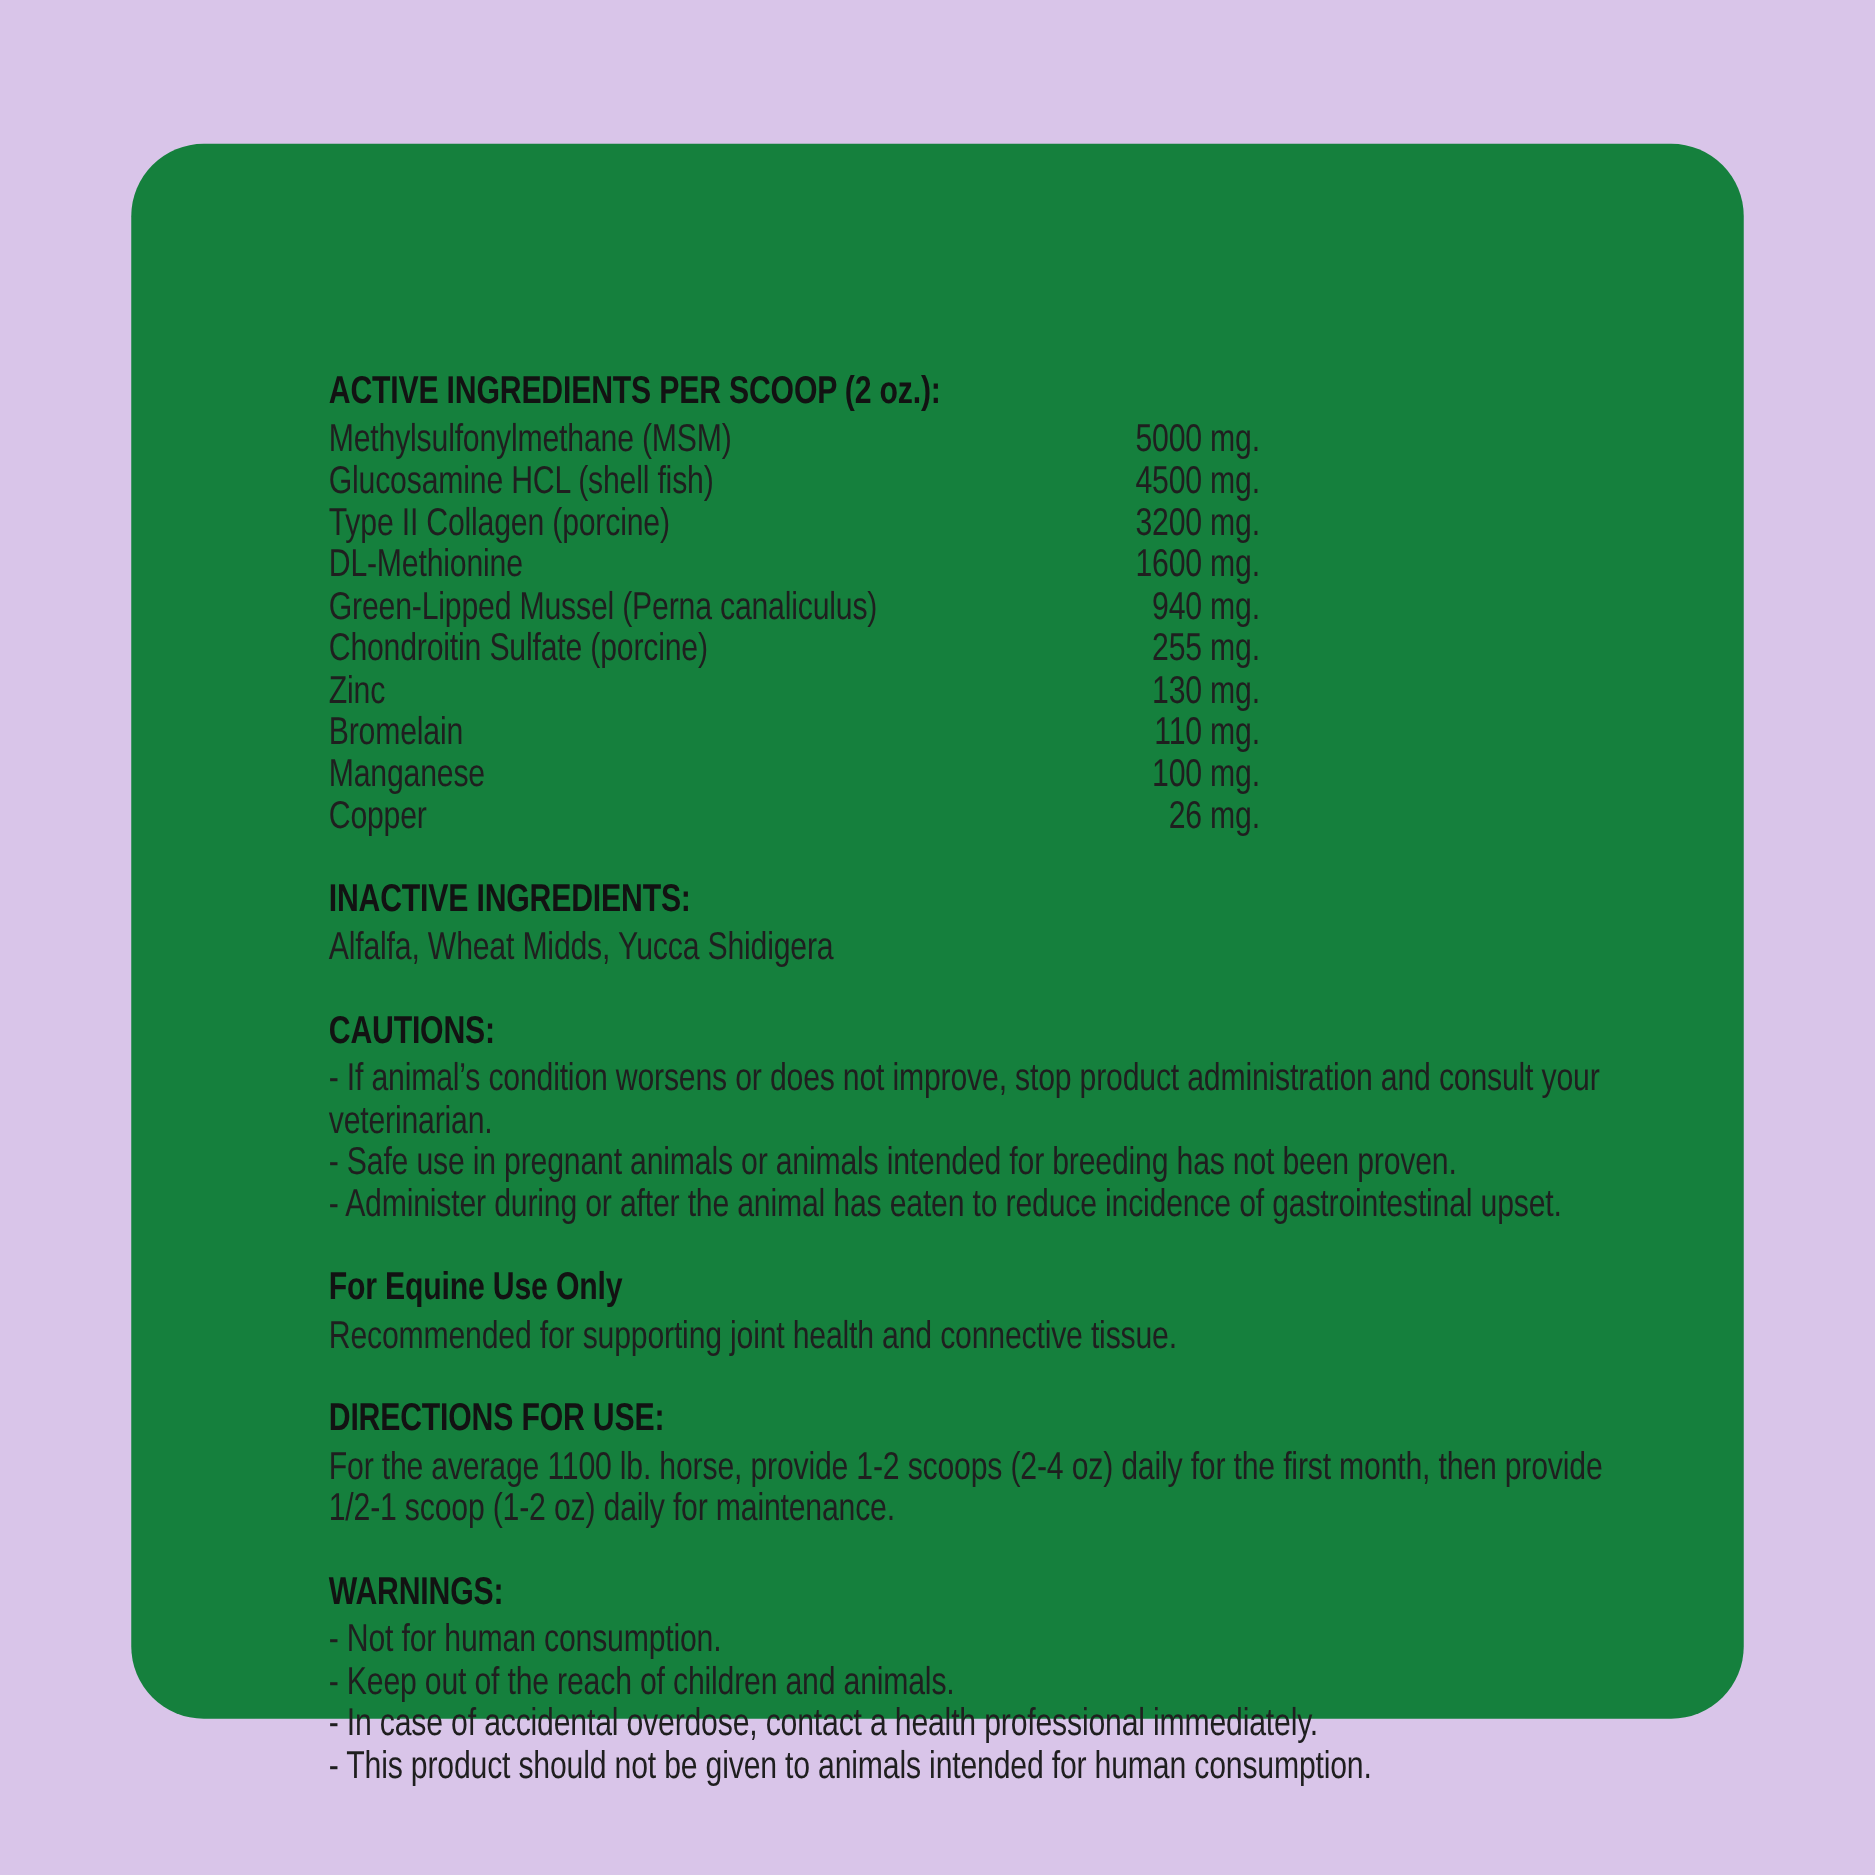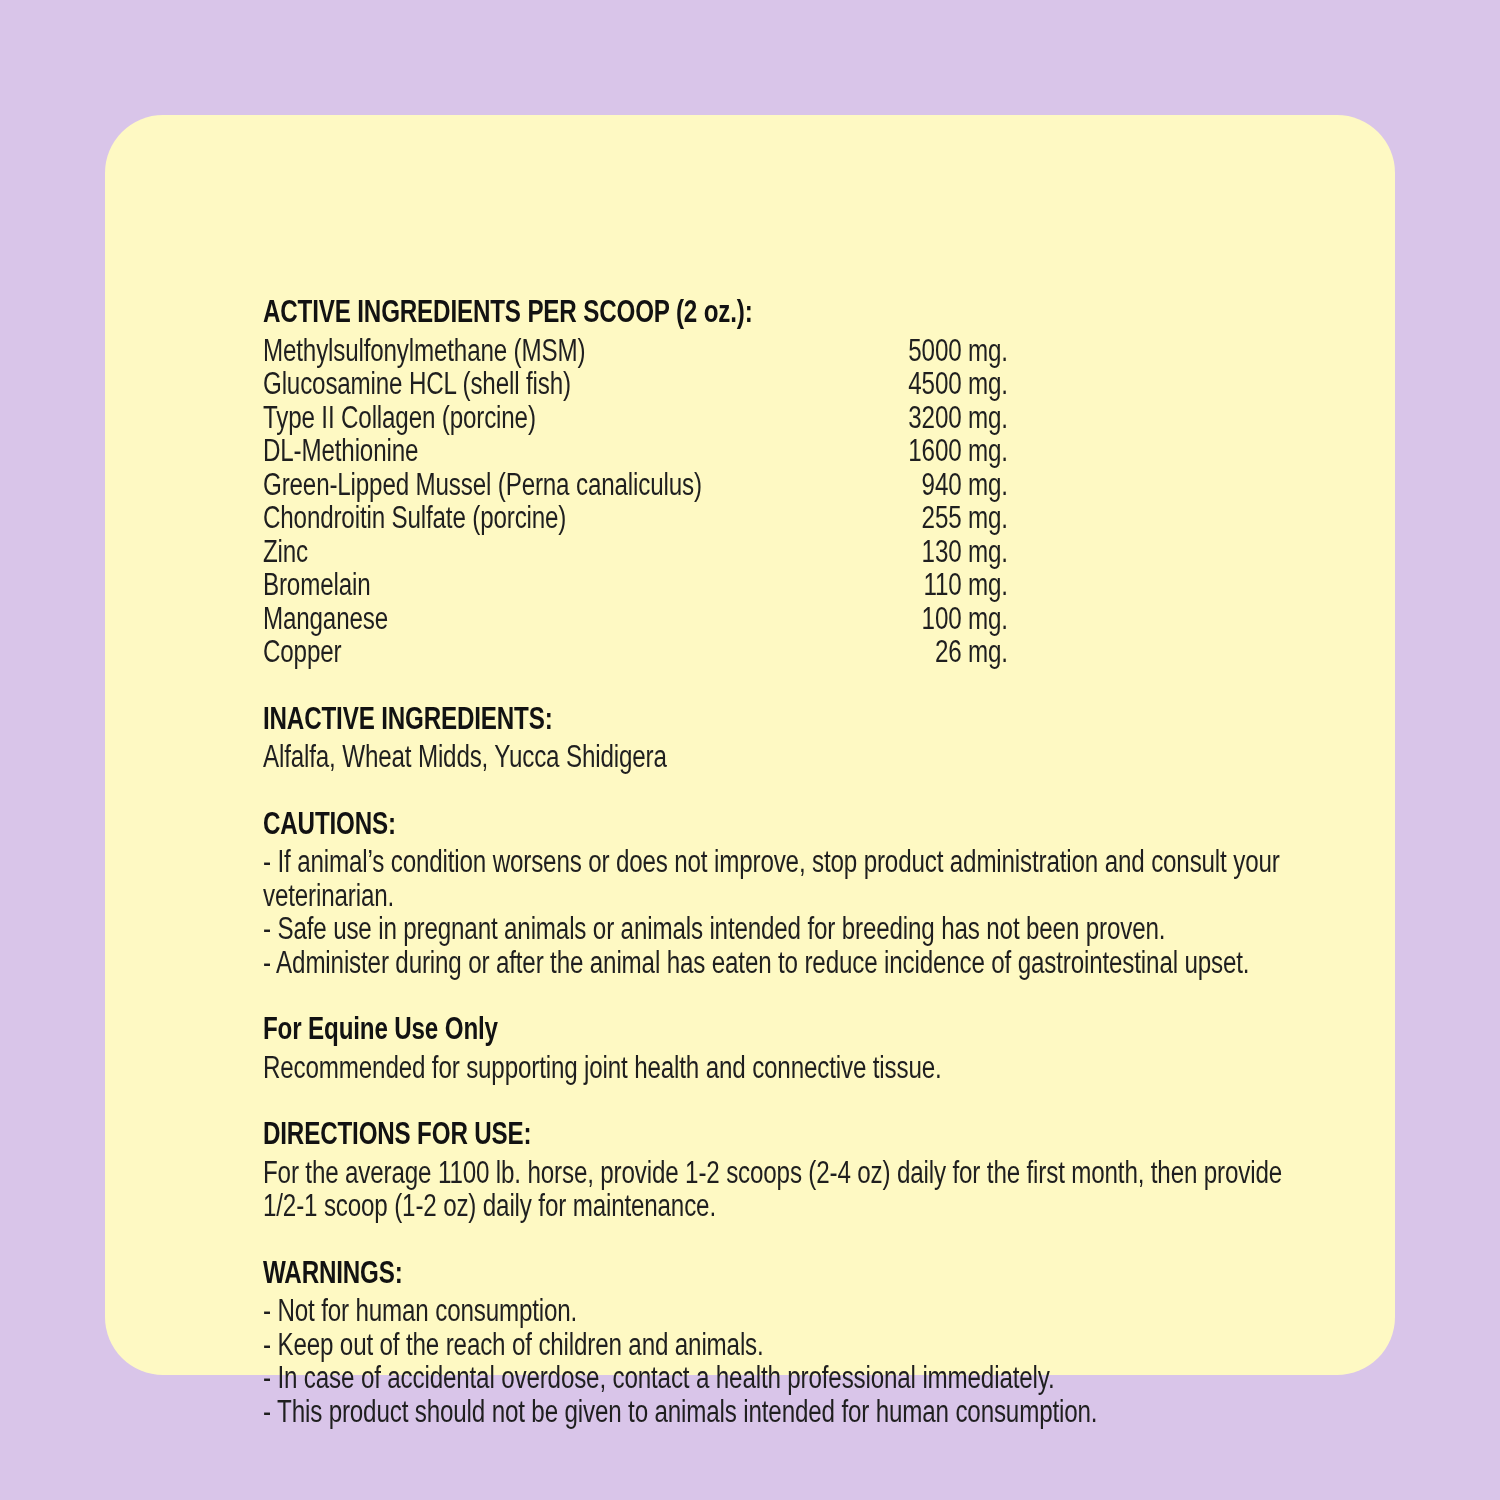--- a/index.html
+++ b/index.html
@@ -52,21 +52,21 @@
     white-space: nowrap;
   }
   .ing-name { text-align: left; }
   .ing-amount { text-align: right; }
 
   .line { white-space: nowrap; }
 </style>
 </head>
 <body style="background: rgb(217, 197, 233);">
 
-<div class="card" style="background: #fef9c3;">
+<div class="card" style="background: #15803d;">
   <div class="content" style="color: rgb(31, 31, 31);">
 
     <div class="section">
       <div class="hdr">ACTIVE INGREDIENTS PER SCOOP (2 oz.):</div>
       <div class="ing-table">
 
           <div class="ing-row">
             <span class="ing-name">Methylsulfonylmethane (MSM)</span>
             <span class="ing-amount">5000 mg.</span>
           </div>

